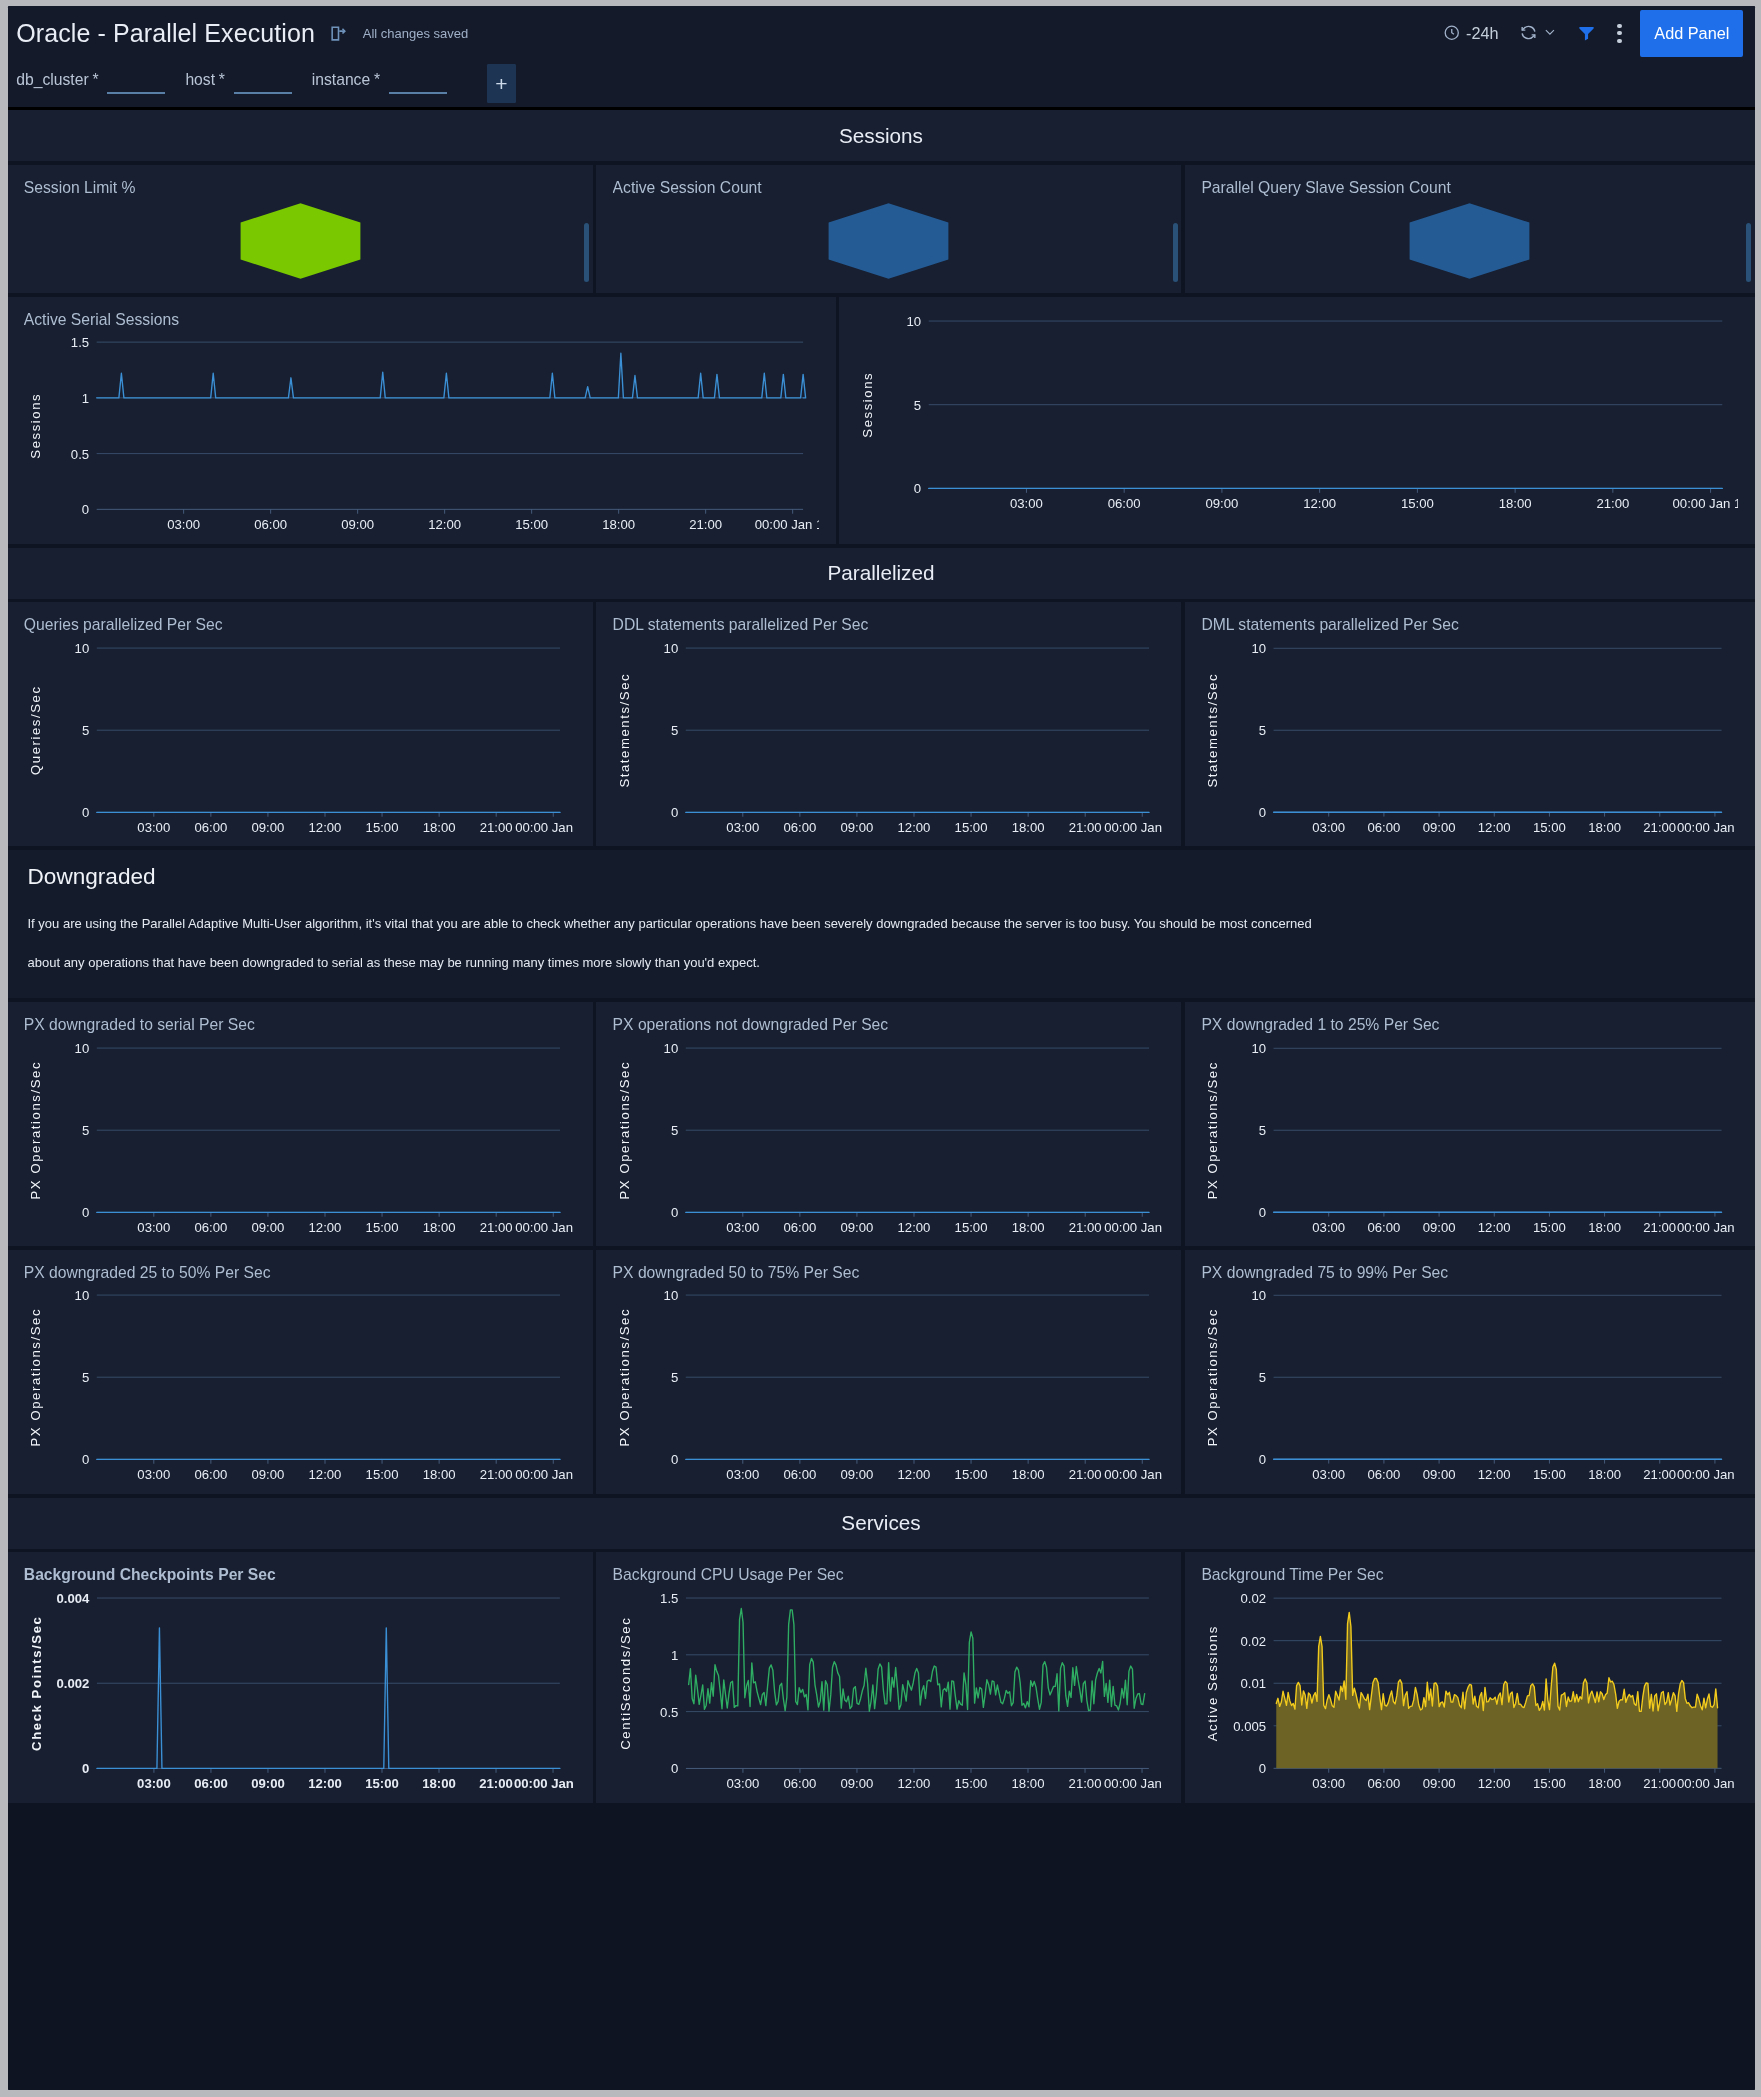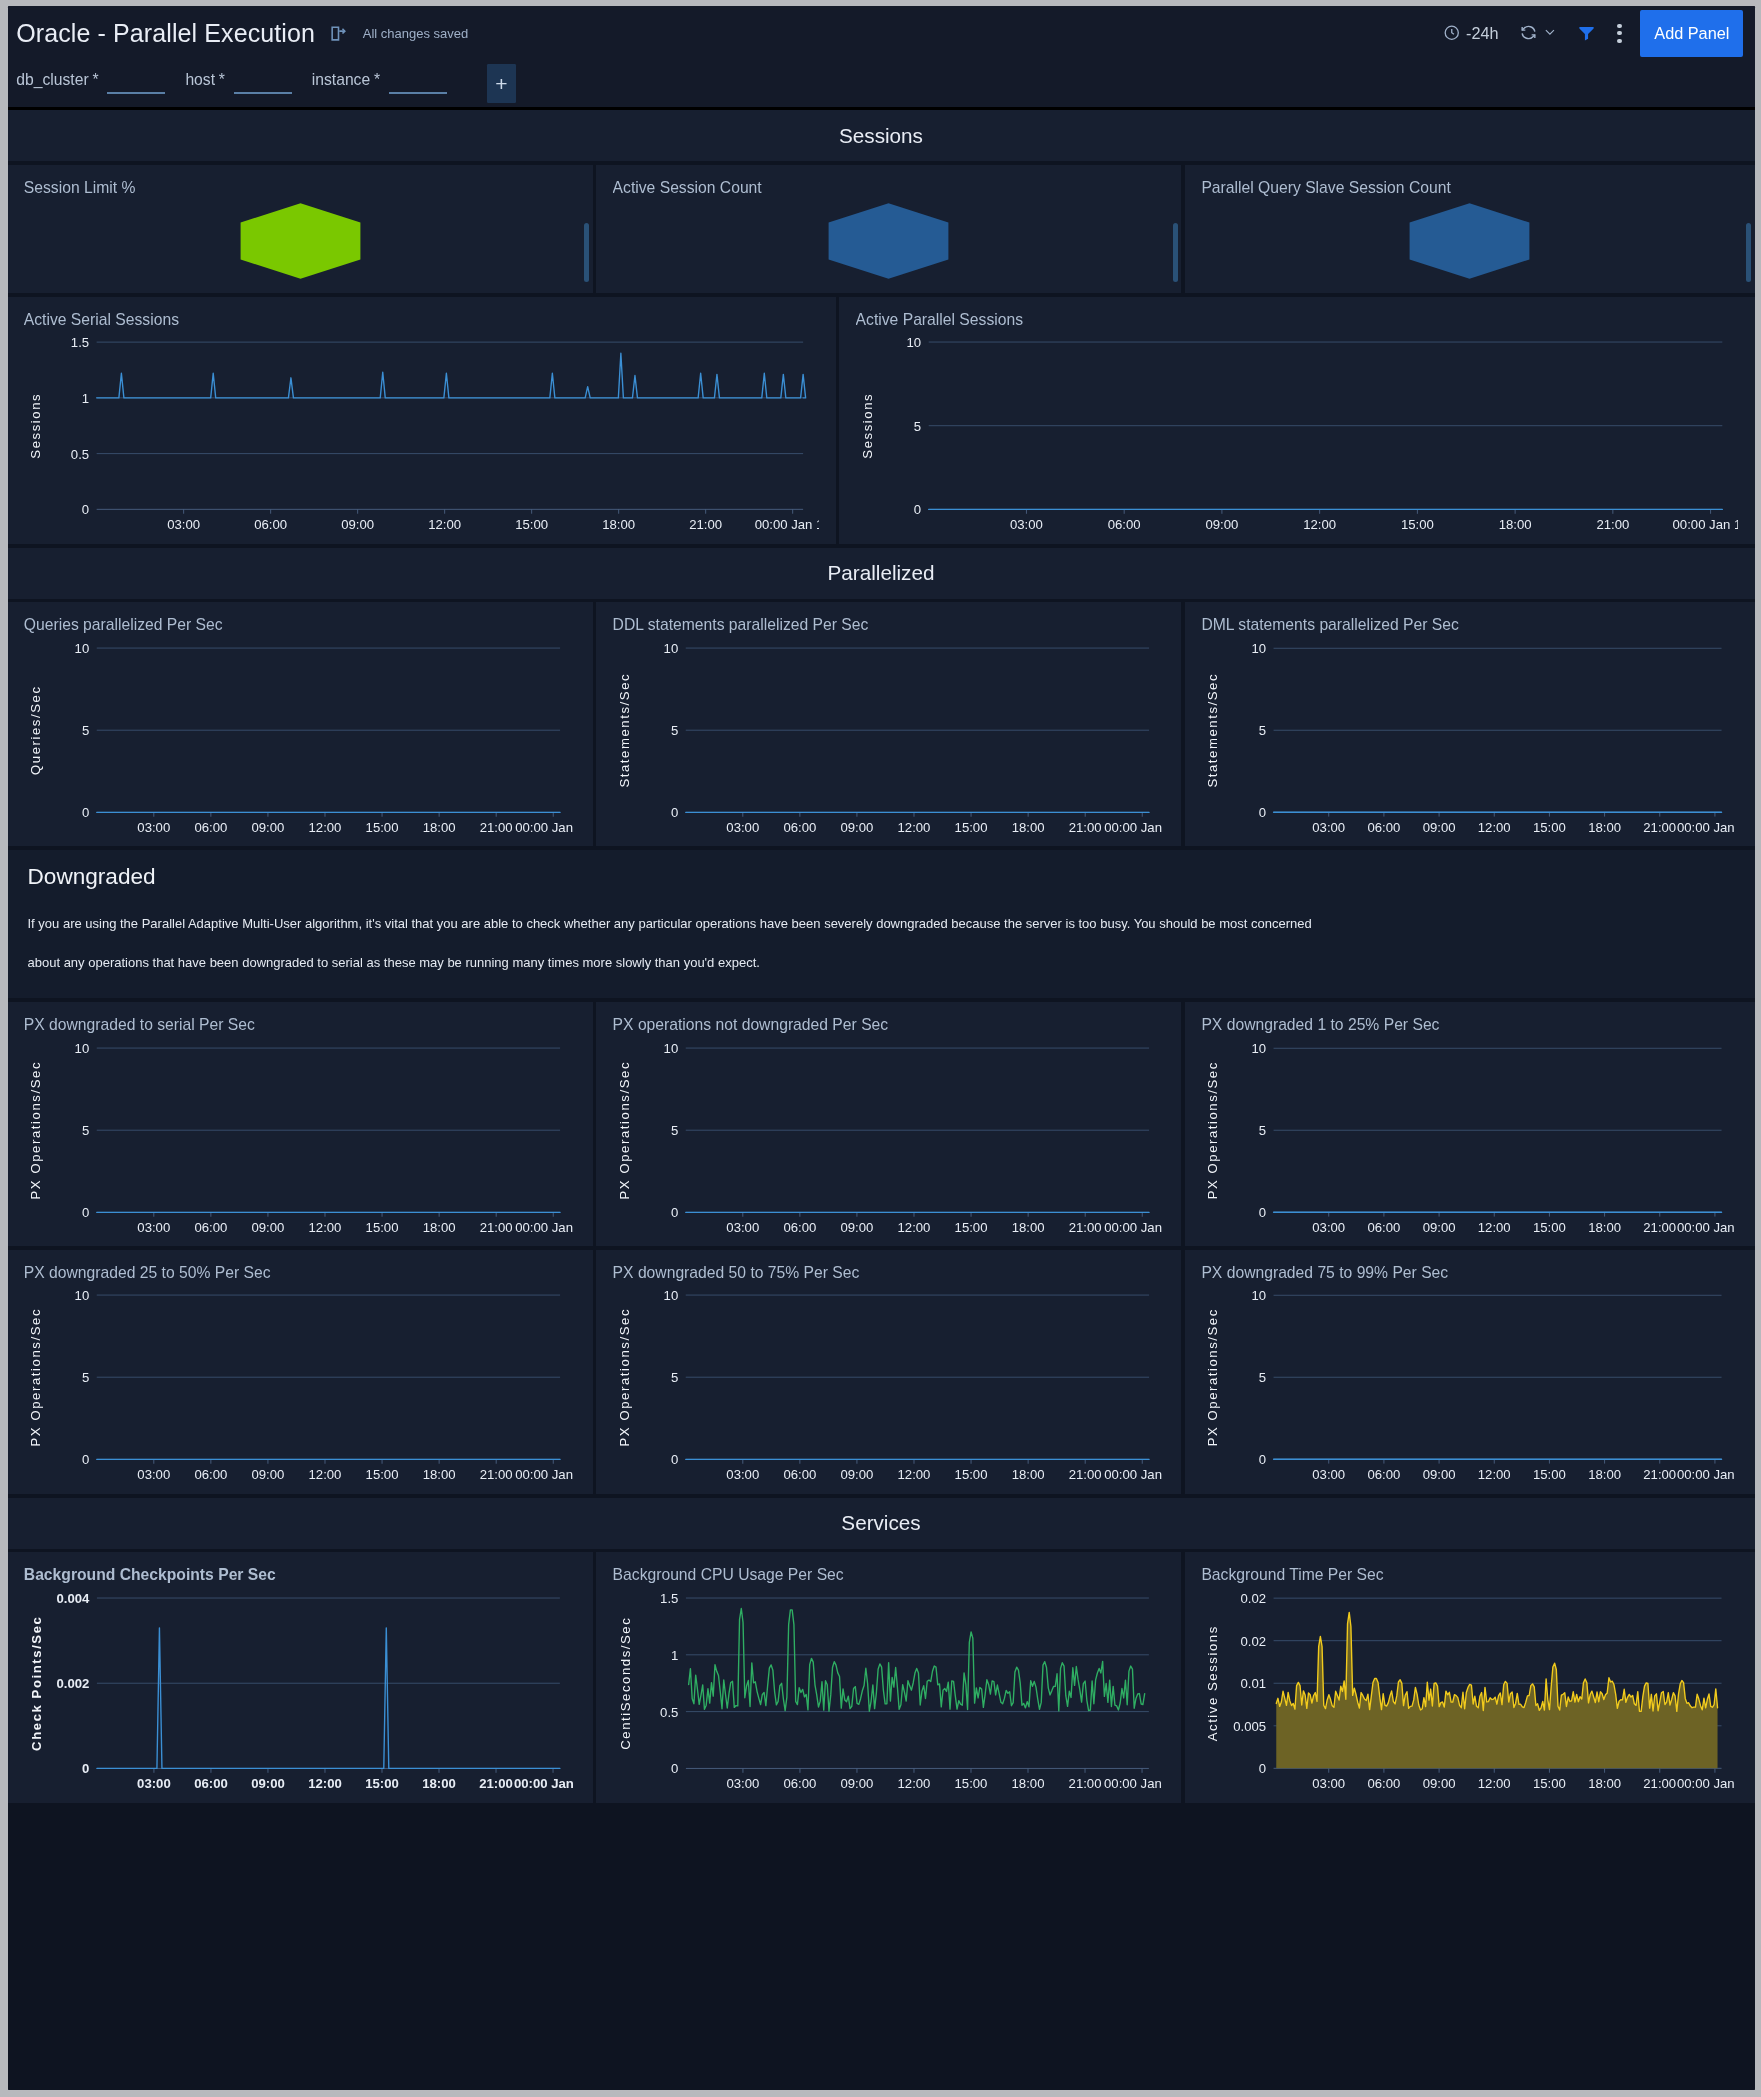--- a/index.html
+++ b/index.html
@@ -280,21 +280,20 @@
                 <text x="949.497536945813" y="315" class="tick-txt c">18:00</text>
                 <line x1="1088.4137931034484" x2="1088.4137931034484" y1="283" y2="290" stroke="#4d6486" stroke-width="1.4"></line>
                 <text x="1088.4137931034484" y="315" class="tick-txt c">21:00</text>
                 <line x1="1227.3300492610838" x2="1227.3300492610838" y1="283" y2="290" stroke="#4d6486" stroke-width="1.4"></line>
                 <text x="1227.3300492610838" y="315" class="tick-txt c">00:00 Jan 13</text>
                 <path d="M116.0 105.0 L151.5 105.0 L155.5 65.8 L159.5 105.0 L298.1 105.0 L302.1 65.8 L306.1 105.0 L422.2 105.0 L426.2 73.0 L430.2 105.0 L568.8 105.0 L572.8 64.1 L576.8 105.0 L670.4 105.0 L674.4 65.8 L678.4 105.0 L839.6 105.0 L843.6 65.8 L847.6 105.0 L896.0 105.0 L900.0 87.2 L904.0 105.0 L949.0 105.0 L953.0 33.8 L957.0 105.0 L971.5 105.0 L975.5 69.4 L979.5 105.0 L1076.4 105.0 L1080.4 65.8 L1084.4 105.0 L1102.4 105.0 L1106.4 67.6 L1110.4 105.0 L1178.0 105.0 L1182.0 65.8 L1186.0 105.0 L1208.4 105.0 L1212.4 67.6 L1216.4 105.0 L1240.0 105.0 L1244.0 67.6 L1248.0 105.0 L1244.0 105.0" fill="none" stroke="#3b8fd4" stroke-width="2.2" stroke-linejoin="round" stroke-linecap="round"></path>
               </svg>
             </div>
       </div>
       <div class="panel" style="flex:1 1 auto;">
-        <div class="p-title">Active Parallel Sessions</div>
         <div class="p-body">
               <svg class="chart" width="882" height="210" viewBox="0 0 1408 335">
                 <line x1="116" x2="1382" y1="283" y2="283" stroke="#4d6486" stroke-width="1.4"></line>
                 <text x="104" y="291" class="tick-txt r">0</text>
                 <line x1="116" x2="1382" y1="149.5" y2="149.5" stroke="#3c5272" stroke-width="1.4"></line>
                 <text x="104" y="157.5" class="tick-txt r">5</text>
                 <line x1="116" x2="1382" y1="16" y2="16" stroke="#3c5272" stroke-width="1.4"></line>
                 <text x="104" y="24" class="tick-txt r">10</text>
                 <text class="ylabel" transform="translate(26,149.5) rotate(-90)">Sessions</text>
                 <line x1="271.9113300492611" x2="271.9113300492611" y1="283" y2="290" stroke="#4d6486" stroke-width="1.4"></line>

